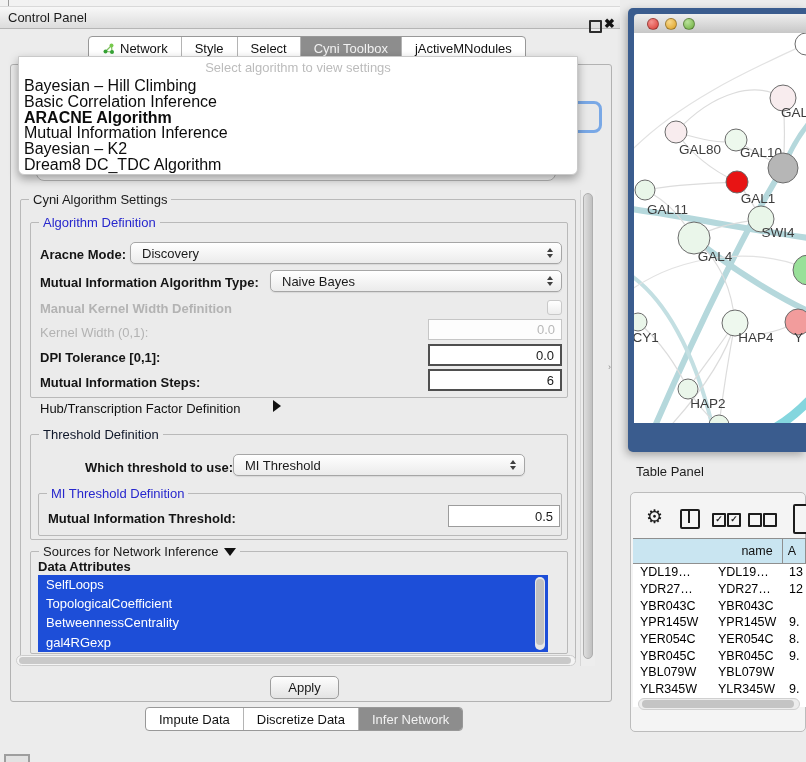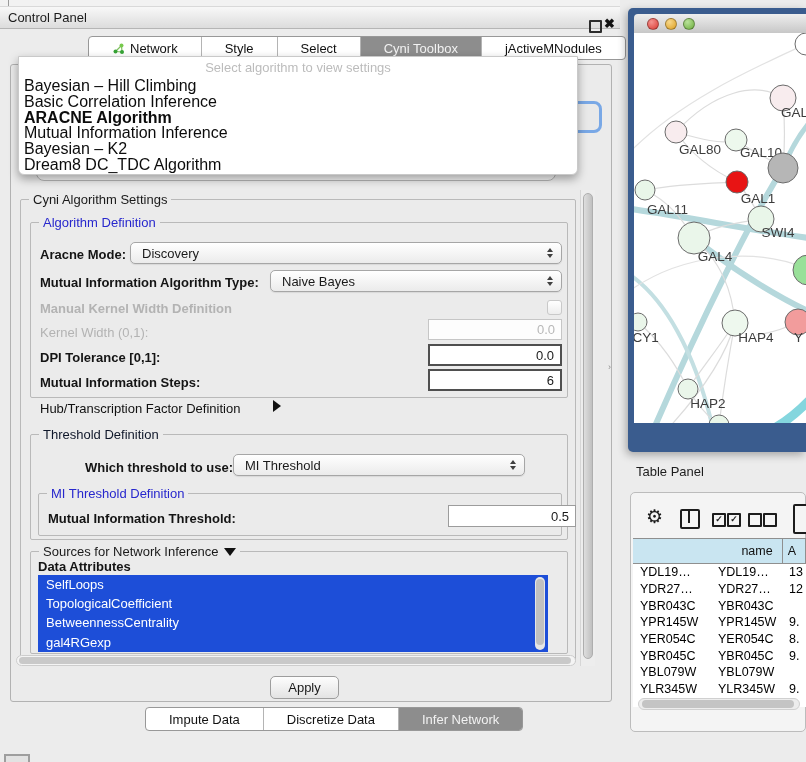--- a/index.html
+++ b/index.html
@@ -7,21 +7,21 @@
   .abs{position:absolute;}
   
   #cp-topstrip{left:0;top:0;width:620px;height:6px;background:#f2f2f2;border-bottom:1px solid #d9d9d9;}
   #cp-topstrip .tick{position:absolute;left:8px;top:0;width:1px;height:6px;background:#9a9a9a;}
   #cp-titlebar{left:0;top:7px;width:620px;height:21px;background:linear-gradient(#f8f8f8,#dcdcdc);border-bottom:1px solid #b5b5b5;}
   #cp-title{position:absolute;left:8px;top:3px;font-size:13px;color:#1b1b1b;}
   #cp-float{position:absolute;left:589px;top:13px;width:9px;height:9px;border:2px solid #2c2c2c;border-radius:1px;background:transparent;}
   #cp-close{position:absolute;left:604px;top:9px;font-size:13px;font-weight:bold;color:#111;}
   
   .segbar{display:flex;height:22px;border:1px solid #989898;border-radius:4px;overflow:hidden;background:#fff;align-items:stretch;}
-  .seg{display:flex;align-items:center;gap:5px;padding:0 23px;border-left:1px solid #b4b4b4;font-size:13px;color:#111;white-space:nowrap;}
+  .seg{display:flex;align-items:center;gap:5px;padding:0 13px;border-left:1px solid #b4b4b4;font-size:13px;color:#111;white-space:nowrap;}
   .seg:first-child{border-left:none;}
   .seg.sel{background:#8d8d8d;color:#f2f2f2;}
   #top-tabs{left:88px;top:36px;}
   #bottom-tabs{left:145px;top:707px;}
   
   #outer-panel{left:10px;top:64px;width:600px;height:636px;background:#ebebeb;border:1px solid #b2b2b2;border-radius:3px;}
   
   #algo-popup{left:18px;top:56px;width:558px;height:117px;background:#fff;border:1px solid #c9c9c9;border-radius:0 0 6px 6px;box-shadow:0 4px 10px rgba(0,0,0,0.35);z-index:30;}
   #algo-placeholder{height:21px;line-height:21px;text-align:center;color:#bcbcbc;font-size:13px;}
   .algo-item{height:15.8px;line-height:15.8px;padding-left:5px;font-size:16px;color:#0c0c0c;}
@@ -189,21 +189,21 @@
   <span>MI Threshold</span>
   <span class="spin">
       <span class="tri-up"></span>
       <span class="tri-dn"></span>
     </span>
 </div>
 <div class="group" style="left:38px;top:493px;width:522px;height:41px;">
   <span class="gtitle t-blue">MI Threshold Definition</span>
 </div>
 <span class="abs lbl" style="left:48px;top:511px;">Mutual Information Threshold:</span>
-<div class="inp inp-norm" style="left:448px;top:505px;width:128px;height:22px;">0.5</div>
+<div class="inp inp-norm" style="left:448px;top:505px;width:112px;height:22px;">0.5</div>
 
 <div class="group" style="left:30px;top:551px;width:536px;height:101px;">
   <span class="gtitle t-black">
     <span>Sources for Network Inference</span>
     <span class="arrow-down"></span>
   </span>
 </div>
 <span class="abs lbl" style="left:38px;top:559px;">Data Attributes</span>
 <div class="abs" id="attr-list">
     <div class="attr-item">SelfLoops</div>

